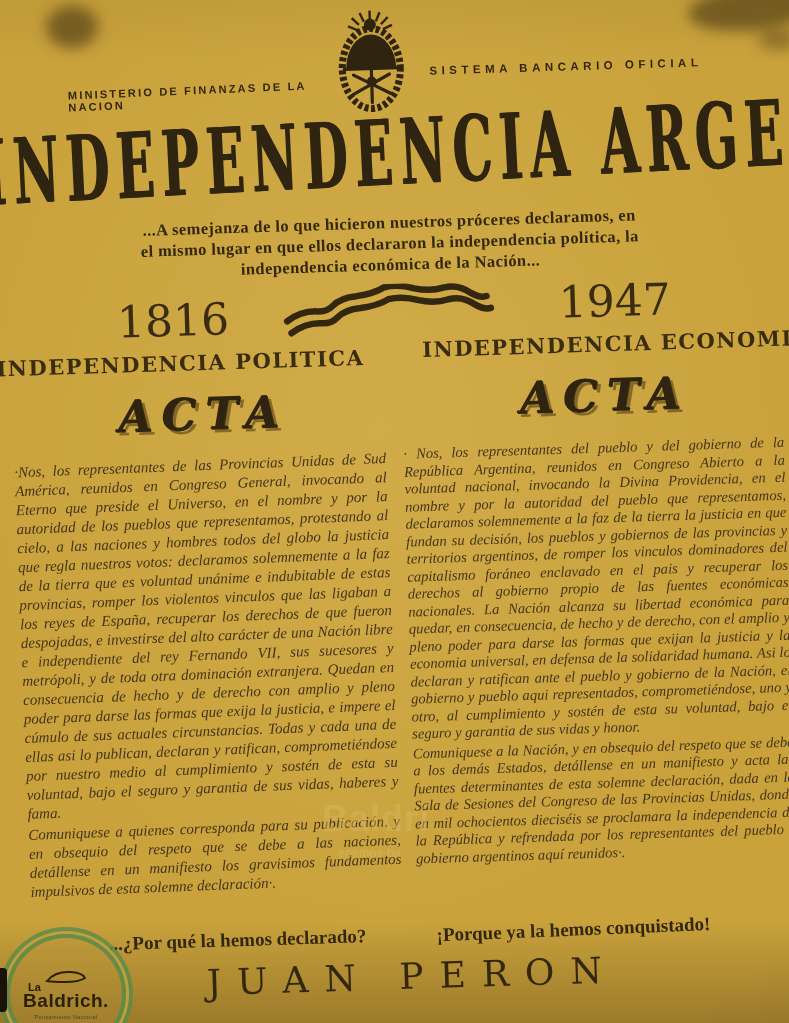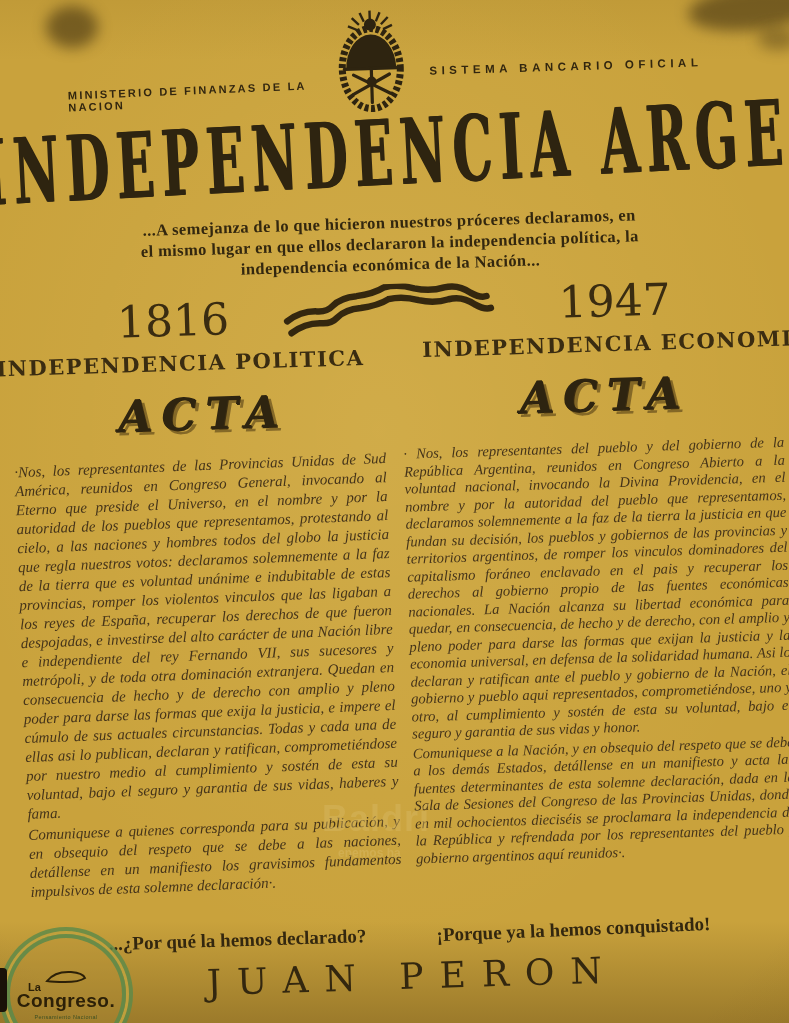--- a/index.html
+++ b/index.html
@@ -169,21 +169,21 @@
   </div>
 
   <div class="wm-ghost-big">Baldrí</div>
   <div class="wm-ghost-small">enemos ha</div>
 
   <div class="logo">
     <svg class="beret" width="46" height="14" viewBox="0 0 46 14">
       <path d="M4,12 q8,-10 24,-9 q12,1 14,6 q-6,4 -20,4 q-12,0 -18,-1 z" fill="none" stroke="#2c2008" stroke-width="2"></path>
     </svg>
     <div class="la">La</div>
-    <div class="name">Congreso.</div>
+    <div class="name">Baldrich.</div>
     <div class="tag">Pensamiento Nacional</div>
   </div>
 
   <div class="blob tl"></div>
   <div class="blob tr"></div>
   <div class="blob tr2"></div>
   <div class="edge-tick"></div>
 </div>
 
 </body></html>

